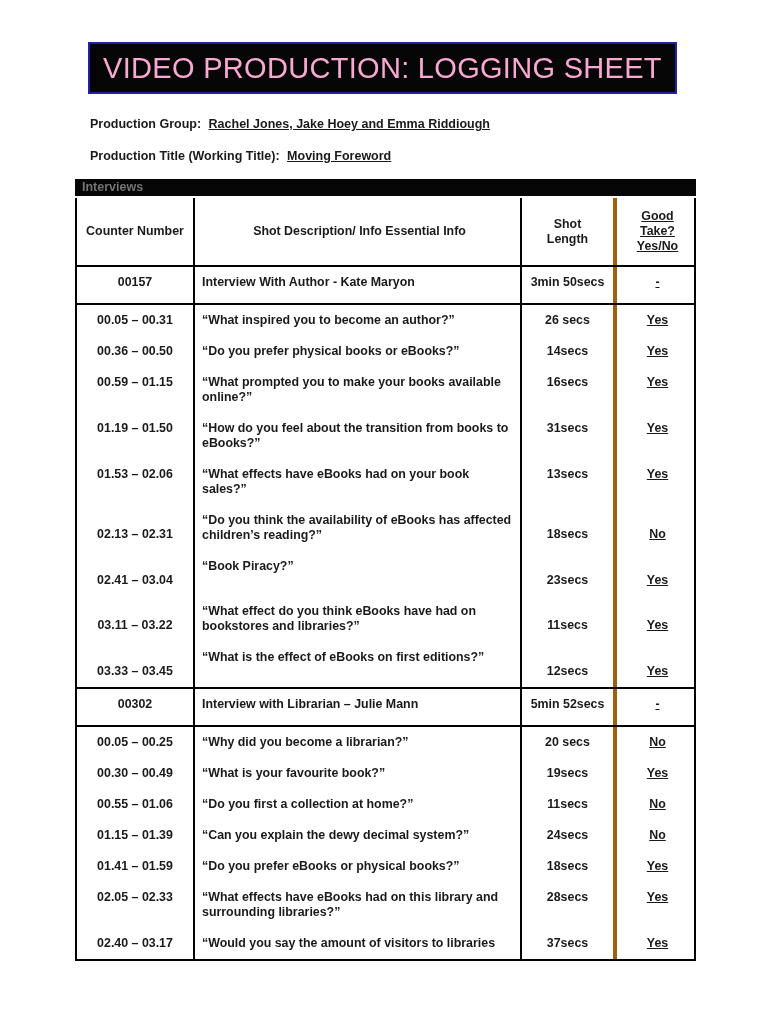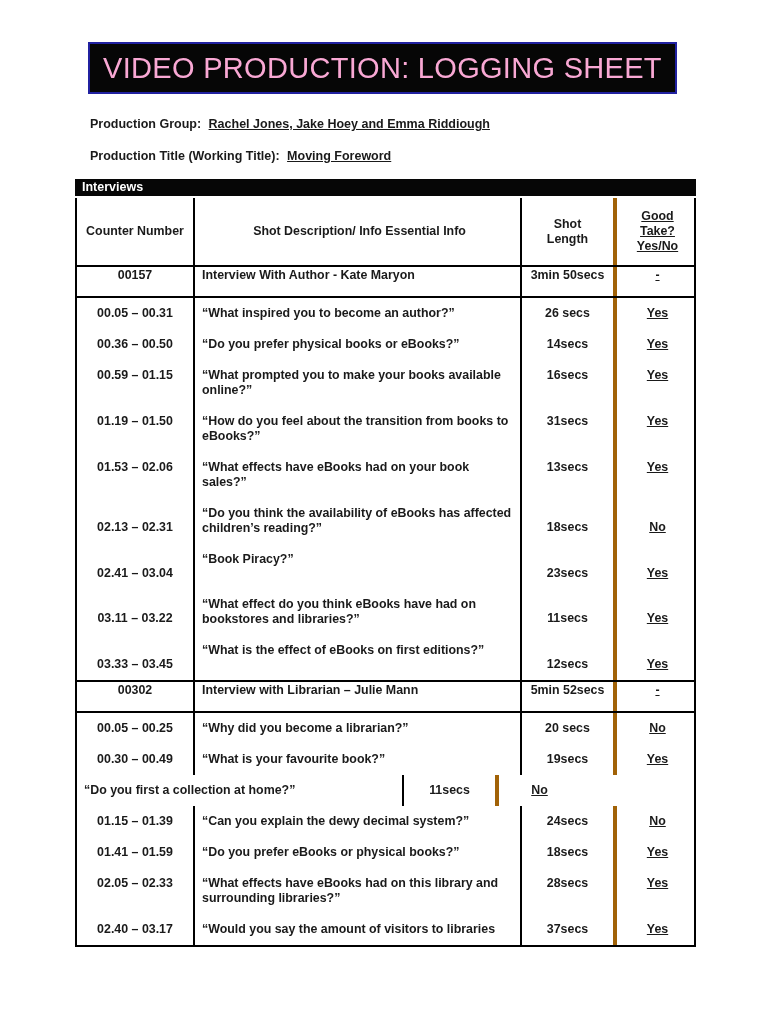--- a/index.html
+++ b/index.html
@@ -31,21 +31,21 @@
     font-size: 12.5px; font-weight: bold; line-height: 15px;
     white-space: nowrap;
   }
   .prod-line.group { top: 117px; }
   .prod-line.title { top: 149px; }
   .prod-line .value { text-decoration: underline; margin-left: 4px; }
 
   
   .tbl-wrap { position: absolute; left: 75px; top: 179px; width: 621px; }
   .interviews-bar {
-    background: #060606; color: #ffffff;
+    background: #060606; color: #737373;
     height: 17px; line-height: 17px;
     font-size: 12.5px; font-weight: bold;
     padding-left: 7px;
     margin-bottom: 2px;
   }
   .tbl {
     border-left: 2px solid #000; border-right: 2px solid #000; border-bottom: 2px solid #000;
     font-size: 12.4px; font-weight: bold; line-height: 15px;
   }
   .row { display: flex; align-items: stretch; }
@@ -55,21 +55,21 @@
   .length-cell { width: 95px; text-align: center; border-right: 4px solid #a16207; }
   .take-cell { width: 81px; text-align: center; text-decoration: underline; }
 
   .header-row .cell {
     display: flex; flex-direction: column; justify-content: center;
     padding-top: 11px; padding-bottom: 11px;
     text-align: center; white-space: pre-line;
   }
   .header-row .description-cell { align-items: center; }
 
-  .section-row .cell { padding-top: 1px; padding-bottom: 13px; }
+  .section-row .cell { padding-top: 8px; padding-bottom: 13px; }
   .section-row { border-top: 2px solid #000; border-bottom: 2px solid #000; }
 
   .question-row .cell { padding-top: 8px; padding-bottom: 8px; }
   .question-row.staggered .shiftable { padding-top: 22px; }
 </style>
 </head>
 <body>
 
 <div class="page">
 
@@ -174,20 +174,21 @@
             <div class="cell length-cell shiftable">20 secs</div>
             <div class="cell take-cell shiftable">No</div>
           </div>
           <div class="row question-row">
             <div class="cell counter-cell shiftable">00.30 – 00.49</div>
             <div class="cell description-cell">“What is your favourite book?”</div>
             <div class="cell length-cell shiftable">19secs</div>
             <div class="cell take-cell shiftable">Yes</div>
           </div>
           <div class="row question-row">
+            <div class="cell counter-cell shiftable">00.55 – 01.06</div>
             <div class="cell description-cell">“Do you first a collection at home?”</div>
             <div class="cell length-cell shiftable">11secs</div>
             <div class="cell take-cell shiftable">No</div>
           </div>
           <div class="row question-row">
             <div class="cell counter-cell shiftable">01.15 – 01.39</div>
             <div class="cell description-cell">“Can you explain the dewy decimal system?”</div>
             <div class="cell length-cell shiftable">24secs</div>
             <div class="cell take-cell shiftable">No</div>
           </div>

